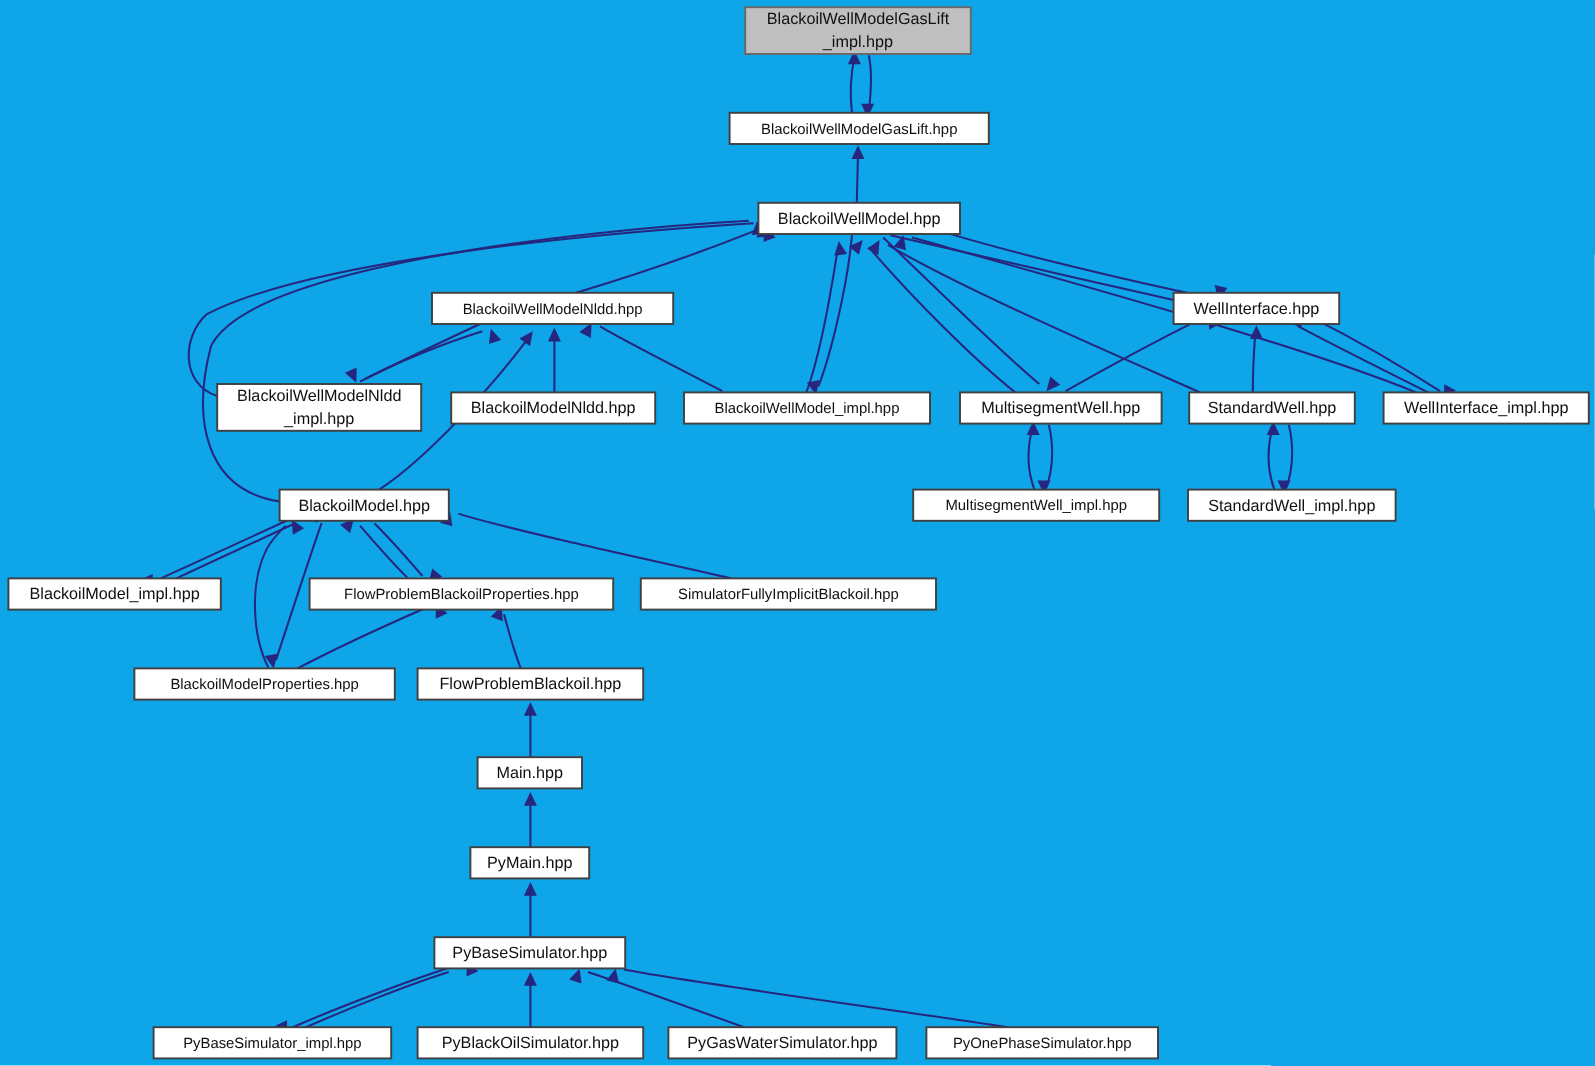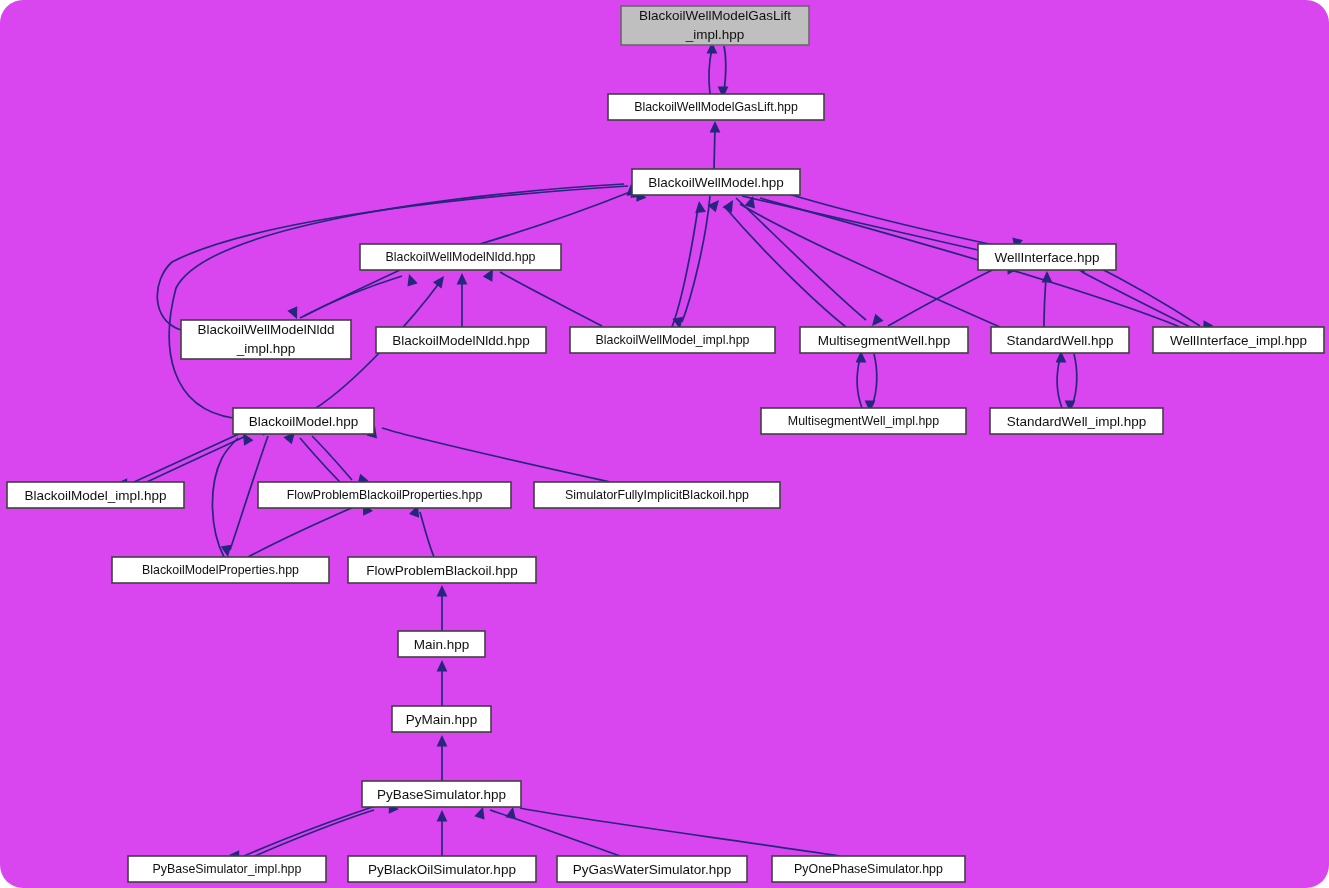--- a/index.html
+++ b/index.html
@@ -4,23 +4,22 @@
 <style>
   html, body {
     margin: 0;
     padding: 0;
     background: #ffffff;
   }
   #graph-root {
     position: relative;
     width: 1329px;
     height: 888px;
-    background: #d946ef;
+    background: #0ea5e9;
     font-family: "Liberation Sans", sans-serif;
-    border-radius: 23px;
   }
   svg#dep-graph {
     display: block;
     width: 1329px;
     height: 888px;
   }
   .node-box {
     fill: #ffffff;
     stroke: #404040;
     stroke-width: 1.6;

